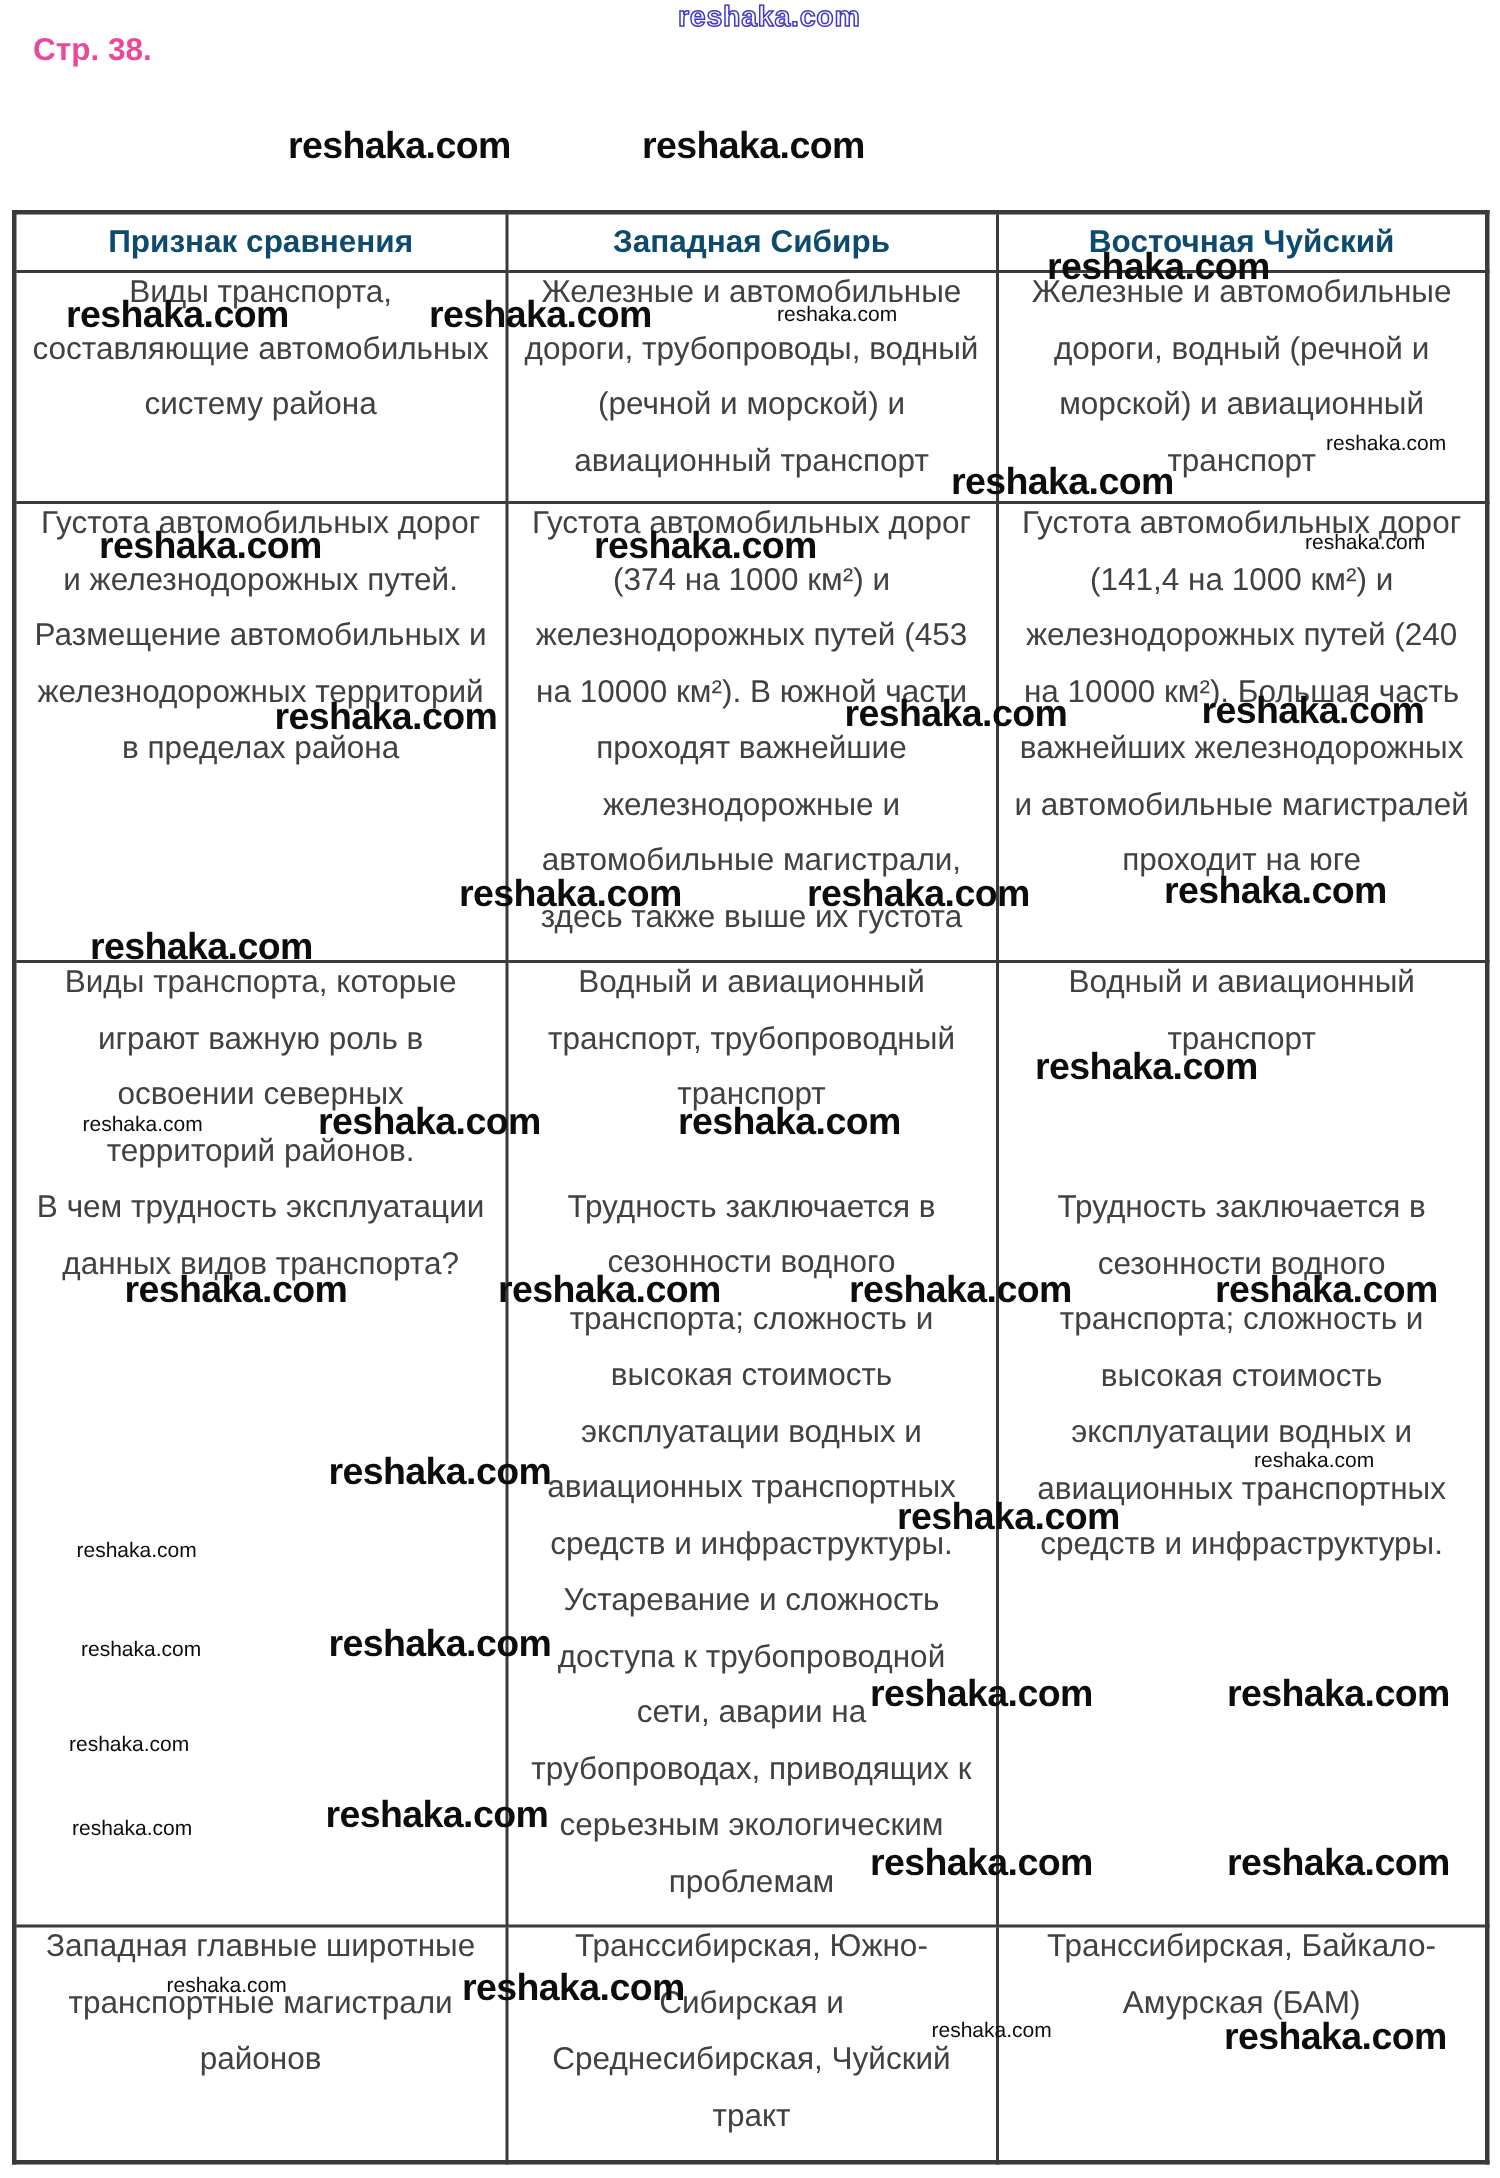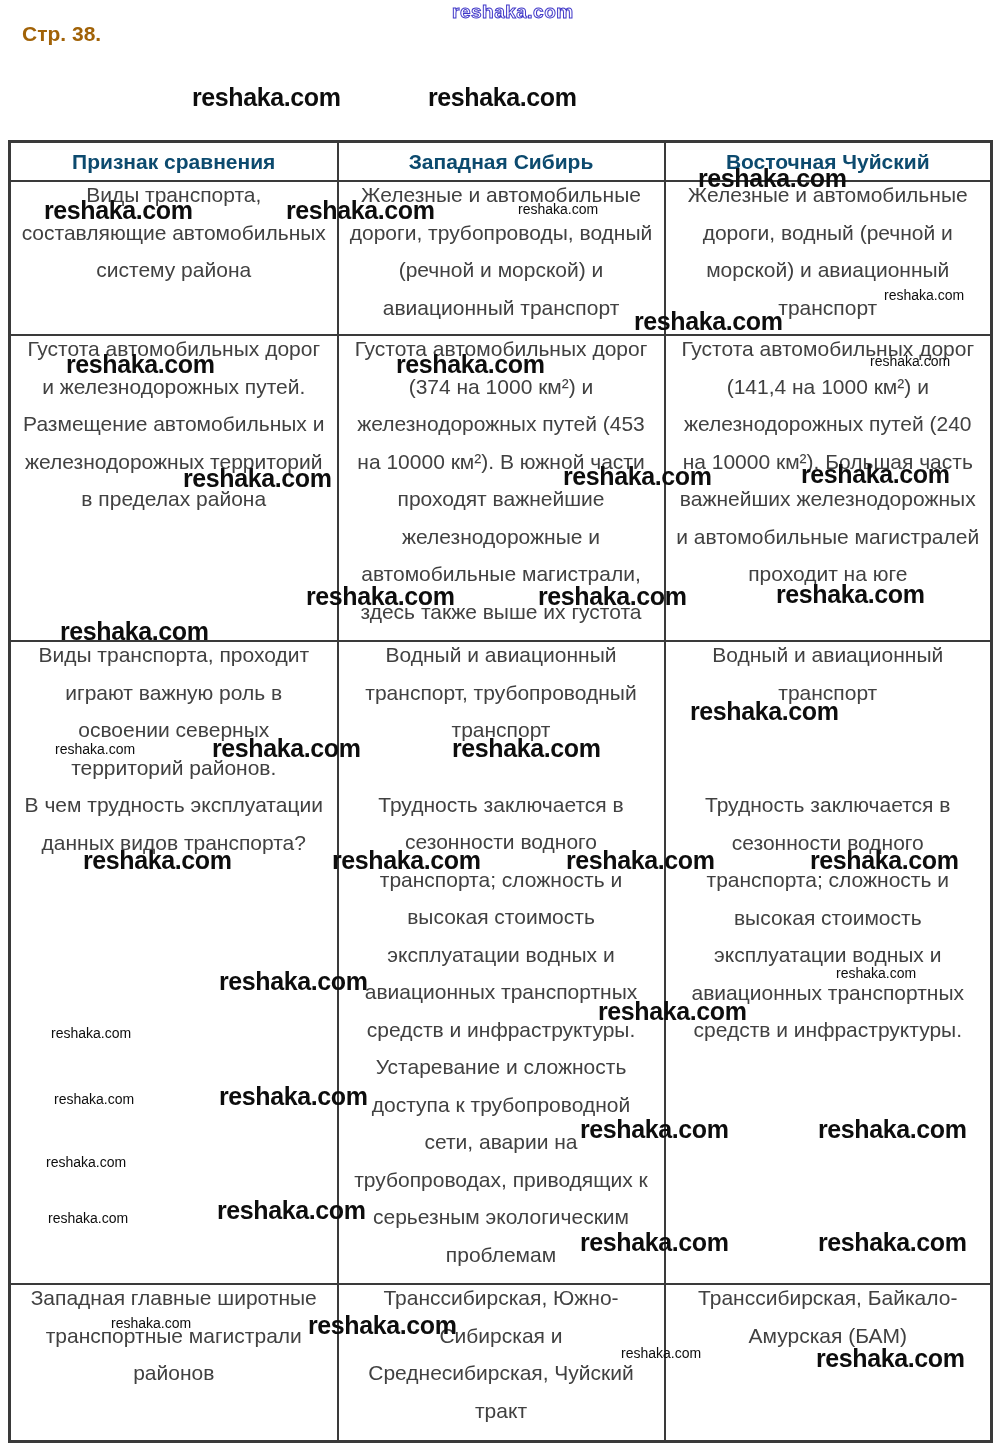--- a/index.html
+++ b/index.html
@@ -2,21 +2,21 @@
 <html><head>
 <meta charset="utf-8">
 <style>
   html,body { margin:0; padding:0; background:#ffffff; }
   .page {
     position:relative; width:1000px; height:1452px; background:#ffffff;
     font-family:"Liberation Sans", sans-serif; color:#3e3e3e; overflow:hidden;
   }
   .heading {
     position:absolute; left:22px; top:22px;
-    font-size:21px; font-weight:bold; color:#a16207;
+    font-size:21px; font-weight:bold; color:#ec4899;
   }
   .title {
     position:absolute; left:22px; top:60px; width:960px;
     font-size:20px; line-height:36px; color:#404040;
   }
   table.cmp {
     position:absolute; left:8px; top:140px; width:982px;
     border-collapse:collapse; table-layout:fixed;
   }
   table.cmp, table.cmp th, table.cmp td { border:2px solid #3a3a3a; }
@@ -88,21 +88,21 @@
         </td>
         <td>
           <p>Густота автомобильных дорог (374 на 1000 км²) и железнодорожных путей (453 на 10000 км²). В южной части проходят важнейшие железнодорожные и автомобильные магистрали, здесь также выше их густота</p>
         </td>
         <td>
           <p>Густота автомобильных дорог (141,4 на 1000 км²) и железнодорожных путей (240 на 10000 км²). Большая часть важнейших железнодорожных и автомобильные магистралей проходит на юге</p>
         </td>
       </tr>
       <tr class="r3">
         <td>
-          <p>Виды транспорта, проходит играют важную роль в освоении северных территорий районов.</p>
+          <p>Виды транспорта, которые играют важную роль в освоении северных территорий районов.</p>
           <p>В чем трудность эксплуатации данных видов транспорта?</p>
         </td>
         <td>
           <p>Водный и авиационный транспорт, трубопроводный транспорт</p>
           <p class="gap1">Трудность заключается в сезонности водного транспорта; сложность и высокая стоимость эксплуатации водных и авиационных транспортных средств и инфраструктуры. Устаревание и сложность доступа к трубопроводной сети, аварии на трубопроводах, приводящих к серьезным экологическим проблемам</p>
         </td>
         <td>
           <p>Водный и авиационный транспорт</p>
           <p class="gap2">Трудность заключается в сезонности водного транспорта; сложность и высокая стоимость эксплуатации водных и авиационных транспортных средств и инфраструктуры.</p>
         </td>

